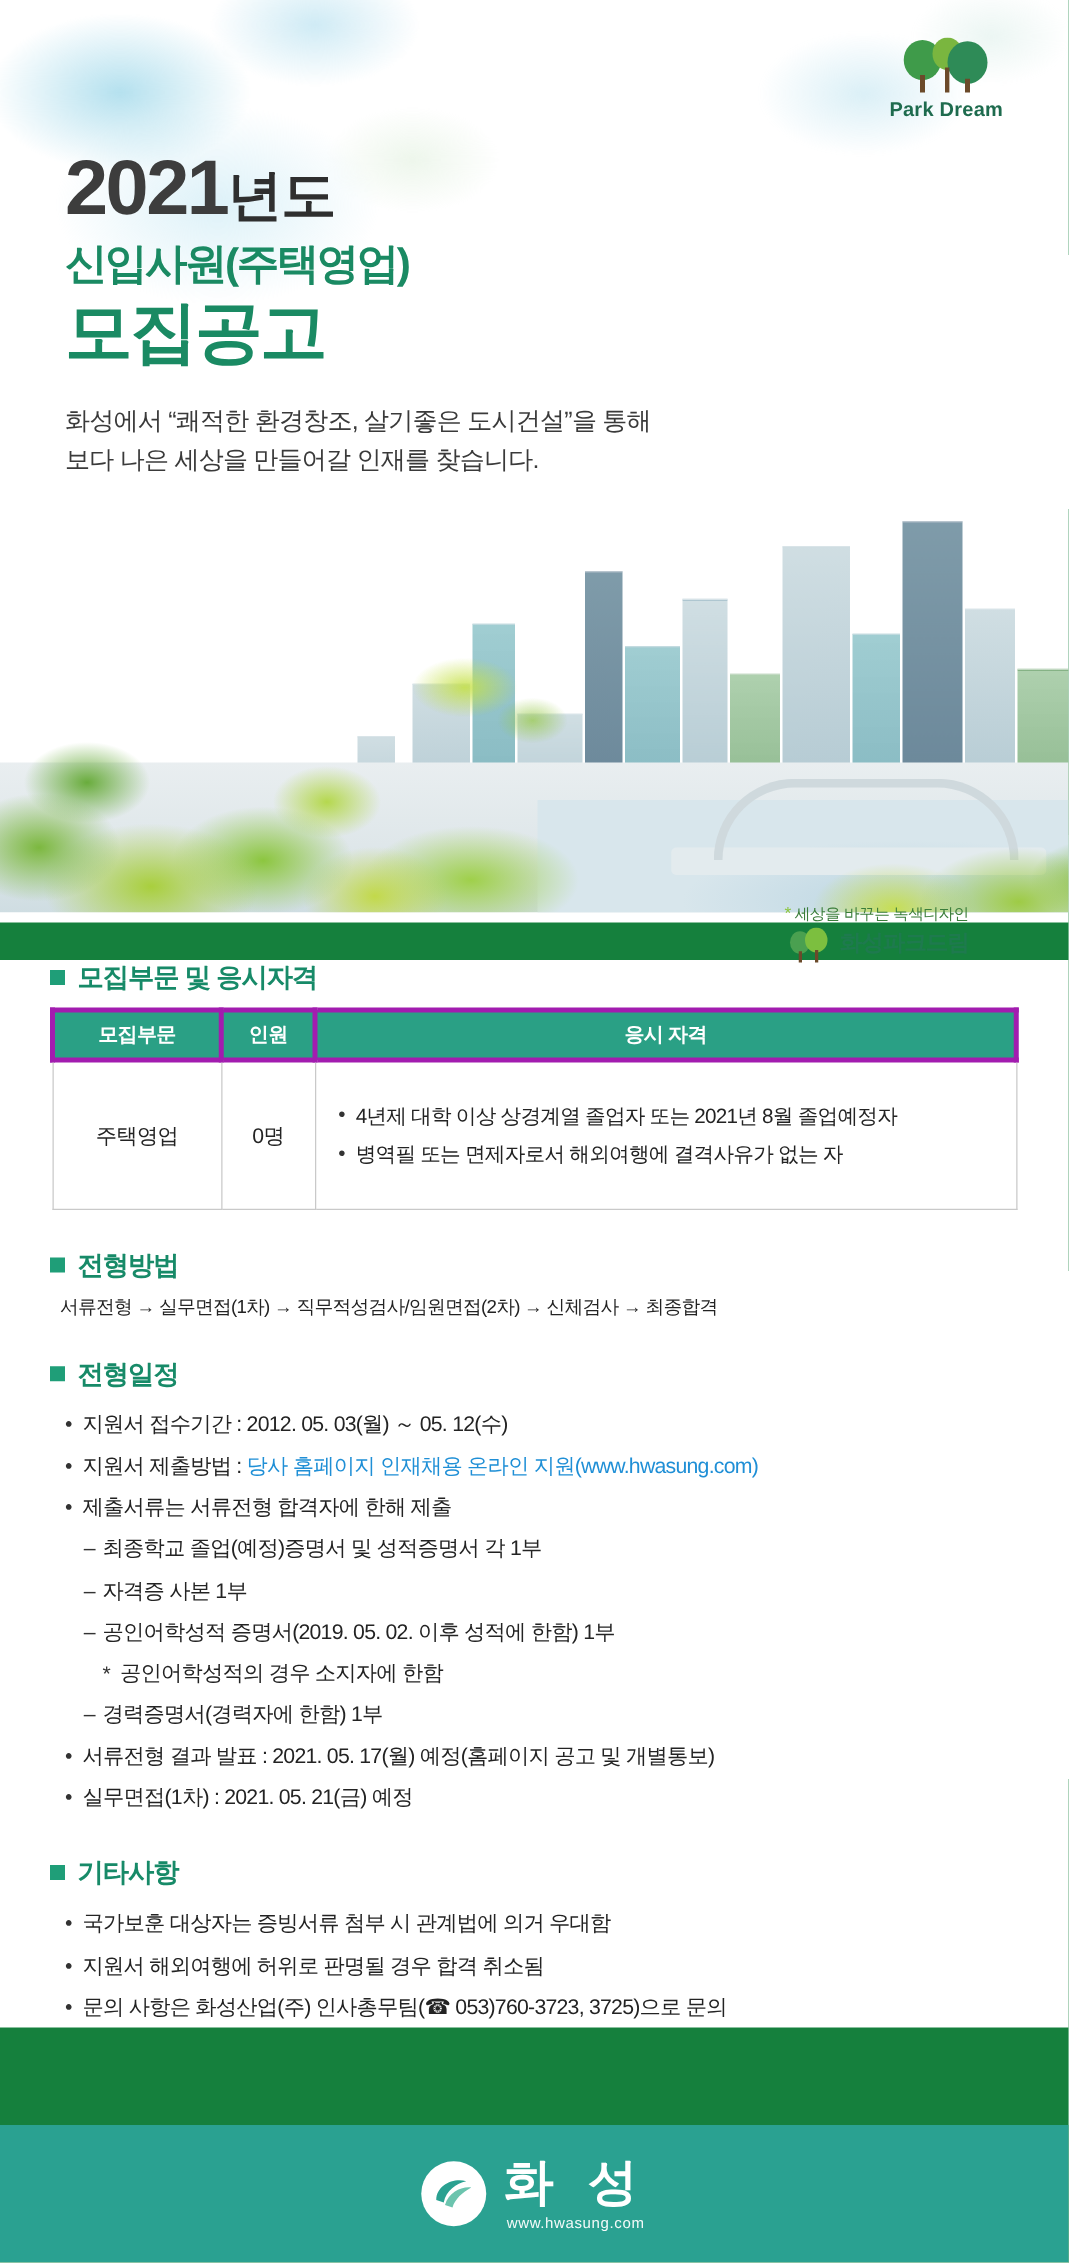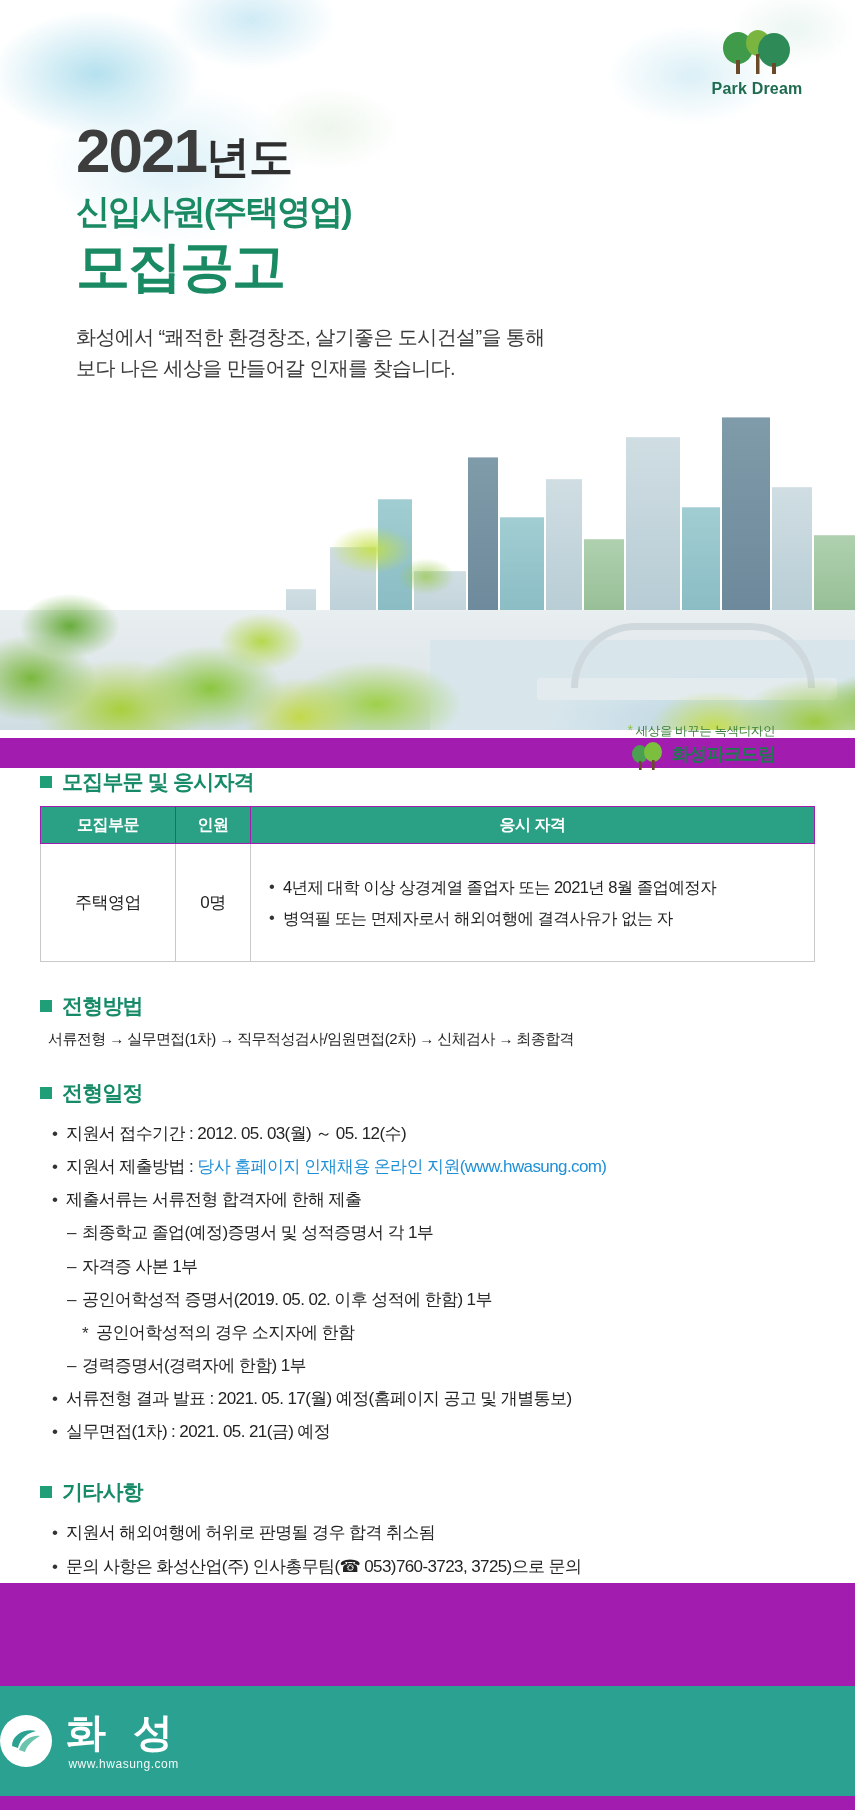--- a/index.html
+++ b/index.html
@@ -11,21 +11,21 @@
     width: 855px;
     font-family: "Liberation Sans", "DejaVu Sans", sans-serif;
     color: #231f20;
     -webkit-font-smoothing: antialiased;
   }
   .poster {
     position: relative;
     width: 855px;
     height: 1810px;
     overflow: hidden;
-    background: #a21caf;
+    background: #15803d;
   }
 
   
   .hero {
     position: relative;
     width: 855px;
     height: 738px;
     overflow: hidden;
     background: #ffffff;
   }
@@ -175,21 +175,21 @@
   .pd-logo .pd-text {
     font-size: 16px;
     font-weight: bold;
     color: #1e6b4e;
     letter-spacing: 0.2px;
     margin-top: 2px;
   }
 
   .hero-text {
     position: absolute;
-    left: 76px;
+    left: 52px;
     top: 120px;
     z-index: 5;
   }
   .h-line1 {
     font-size: 62px;
     font-weight: bold;
     color: #2f2f2f;
     line-height: 1.0;
     letter-spacing: -2px;
     white-space: nowrap;
@@ -281,21 +281,21 @@
     border-collapse: collapse;
     margin-top: 4px;
     table-layout: fixed;
   }
   table.rec th {
     background: #2aa085;
     color: #ffffff;
     font-size: 16px;
     font-weight: bold;
     height: 34px;
-    border: 1px solid #a21caf;
+    border: 4px solid #a21caf;
     letter-spacing: -0.5px;
   }
   table.rec td {
     border: 1px solid #c9c9c9;
     font-size: 17px;
     color: #232323;
     text-align: center;
     height: 115px;
     letter-spacing: -0.5px;
   }
@@ -365,27 +365,27 @@
     top: 1px;
   }
   .accent {
     color: #1f8fd6;
   }
 
   
   .footer {
     position: absolute;
     left: 0;
-    bottom: 14px;
+    bottom: 0;
     width: 855px;
     height: 110px;
     background: #2aa191;
     display: flex;
     align-items: center;
-    justify-content: flex-start;
+    justify-content: center;
   }
   .footer-inner {
     display: flex;
     align-items: center;
     gap: 14px;
   }
   .fo-mark {
     width: 52px; height: 52px;
     border-radius: 50%;
     background: #ffffff;
@@ -545,20 +545,21 @@
       <li class="dash">경력증명서(경력자에 한함) 1부</li>
       <li>서류전형 결과 발표 : 2021. 05. 17(월) 예정(홈페이지 공고 및 개별통보)</li>
       <li>실무면접(1차) : 2021. 05. 21(금) 예정</li>
     </ul>
 
     <div class="sec-head">
       <span class="sec-sq"></span>
       <span class="sec-title">기타사항</span>
     </div>
     <ul class="bullets">
+      <li>국가보훈 대상자는 증빙서류 첨부 시 관계법에 의거 우대함</li>
       <li>지원서 해외여행에 허위로 판명될 경우 합격 취소됨</li>
       <li>문의 사항은 화성산업(주) 인사총무팀(☎ 053)760-3723, 3725)으로 문의</li>
     </ul>
   </div>
 
   <div class="footer">
     <div class="footer-inner">
       <div class="fo-mark">
         <svg width="40" height="34" viewBox="0 0 40 34" aria-hidden="true">
           <path d="M6 22 C6 10, 20 4, 30 7 C22 9, 14 14, 12 24 Z" fill="#2aa191"></path>

